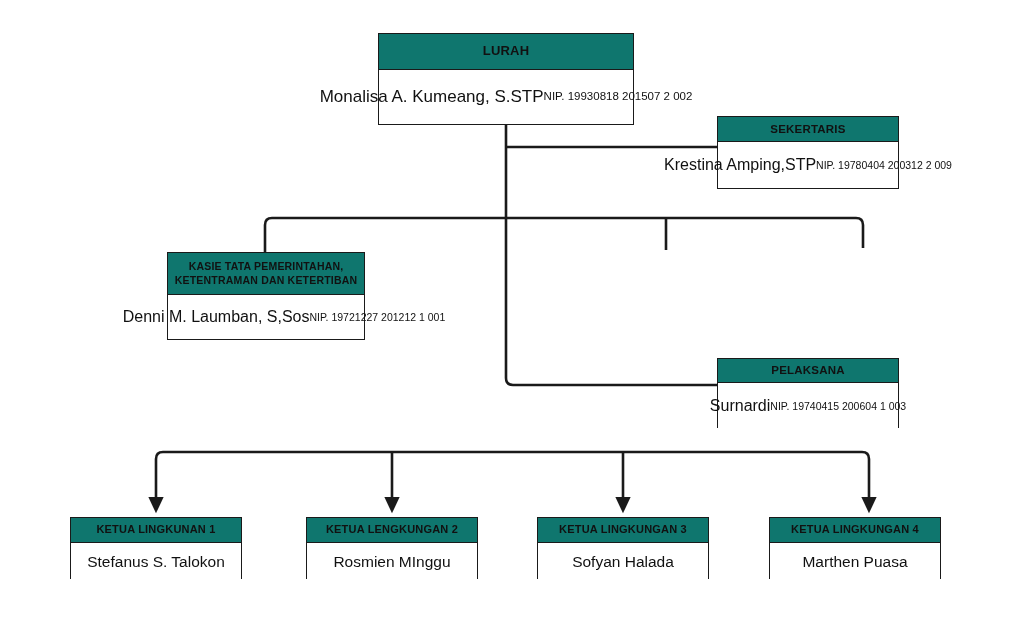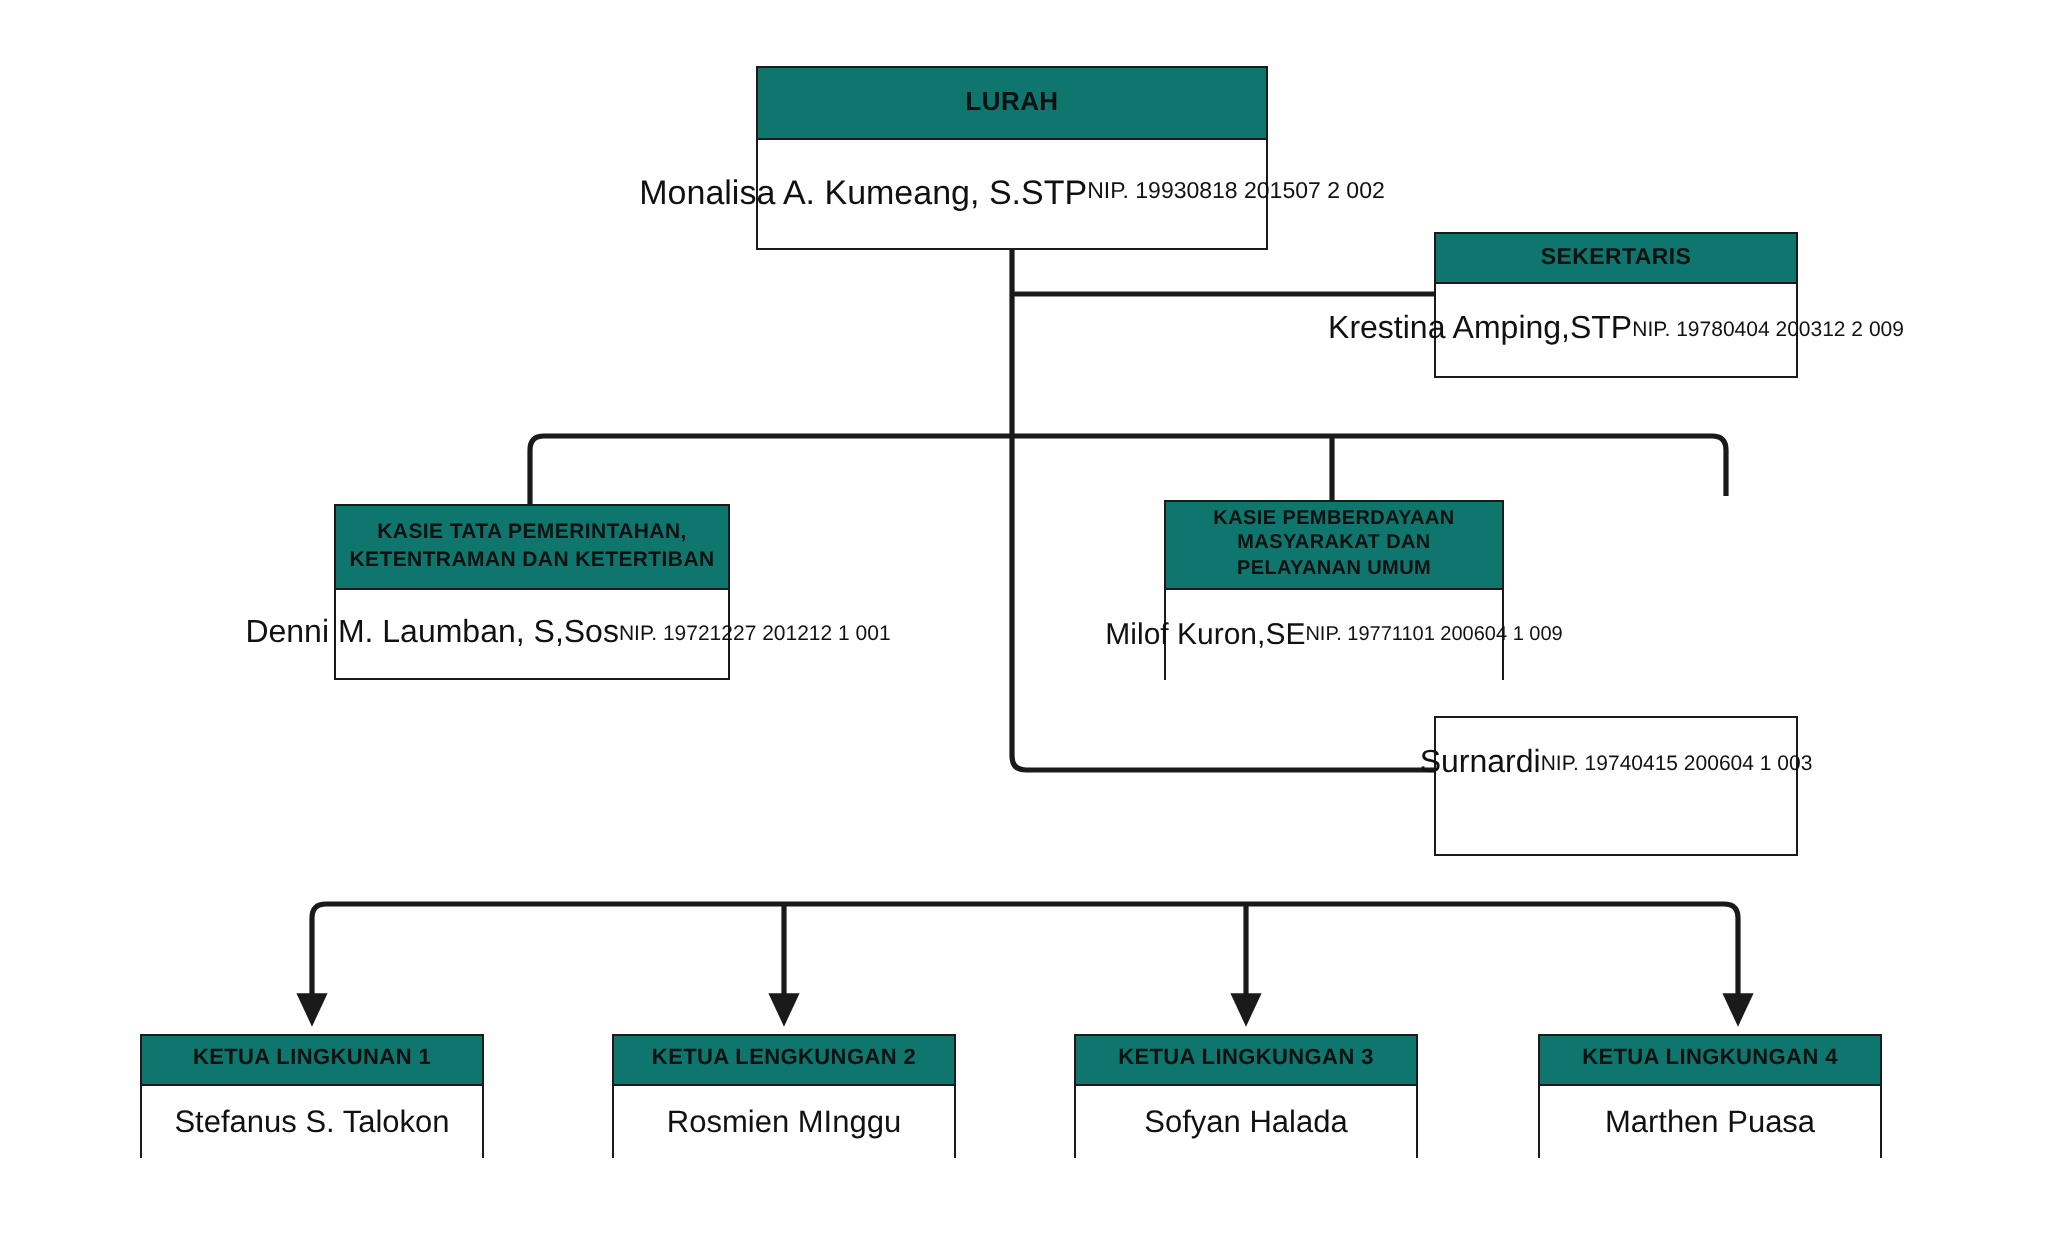--- a/index.html
+++ b/index.html
@@ -181,30 +181,24 @@
   </div>
 
   <div class="node" id="node-kasie-tata">
     <div class="node-header">KASIE TATA PEMERINTAHAN, KETENTRAMAN DAN KETERTIBAN</div>
     <div class="node-body">
       <div class="person-name">Denni M. Laumban, S,Sos</div>
       <div class="person-nip">NIP. 19721227 201212 1 001</div>
     </div>
   </div>
 
-  <div class="node" id="node-kasie-pemberdayaan">
-    <div class="node-header">KASIE PEMBERDAYAAN MASYARAKAT DAN PELAYANAN UMUM</div>
-    <div class="node-body">
-      <div class="person-name">Milof Kuron,SE</div>
-      <div class="person-nip">NIP. 19771101 200604 1 009</div>
-    </div>
-  </div>
 
 
   <div class="node" id="node-pelaksana">
+    <div class="node-header">PELAKSANA</div>
     <div class="node-body">
       <div class="person-name">Surnardi</div>
       <div class="person-nip">NIP. 19740415 200604 1 003</div>
     </div>
   </div>
 
   <div class="node node-lingkungan" id="node-lingkungan-1">
     <div class="node-header">KETUA LINGKUNAN 1</div>
     <div class="node-body">
       <div class="person-name">Stefanus S. Talokon</div>

